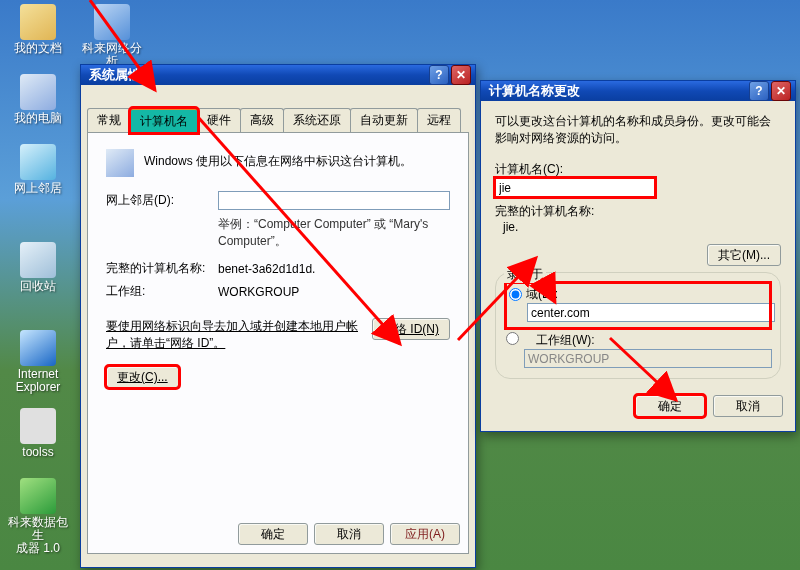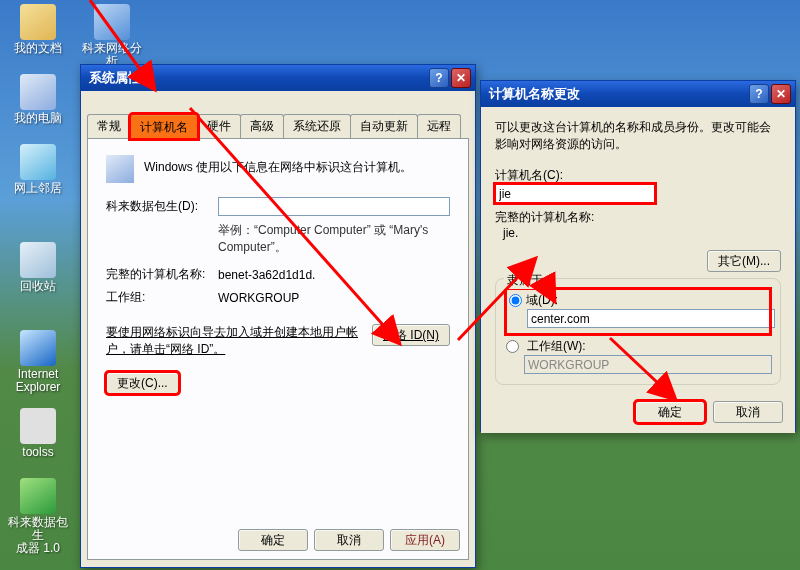--- a/index.html
+++ b/index.html
@@ -10,40 +10,40 @@
 .di-folder { background: linear-gradient(145deg,#f4e09a,#e0b554); }
 .di-comp { background: linear-gradient(145deg,#dfeaf6,#8dace0); }
 .di-net { background: linear-gradient(145deg,#d5f0fb,#55b2e0); }
 .di-trash { background: linear-gradient(145deg,#e5f0f8,#9fbfd9); }
 .di-ie { background: linear-gradient(145deg,#c6e6ff,#1866c5); }
 .di-green { background: linear-gradient(145deg,#a0e080,#2b9b3a); }
 .di-tool { background: #e0e0e0; }
 .di-analyze { background: linear-gradient(145deg,#bcd6f4,#5590d9); }
 
 .window { position: absolute; border: 1px solid #0a3ea0; background: #ece9d8; box-shadow: 2px 4px 10px rgba(0,0,0,.4); }
-.titlebar { height: 26px; background: linear-gradient(to bottom,#2a6ae0,#1049b5 50%,#0a3ea0); display: flex; align-items: center; padding: 0 4px; color: white; font-weight: bold; }
+.titlebar { height: 20px; background: linear-gradient(to bottom,#2a6ae0,#1049b5 50%,#0a3ea0); display: flex; align-items: center; padding: 0 4px; color: white; font-weight: bold; }
 .titlebar .title-text { flex: 1; padding-left: 4px; font-size: 13px; }
 .titlebar .win-btns { display: flex; gap: 2px; }
 .win-btn { width: 20px; height: 20px; background: linear-gradient(145deg,#d66,#b22); border: 1px solid #6a0606; color: white; display: flex; align-items: center; justify-content: center; border-radius: 3px; font-family: Arial; font-weight: bold; line-height: 1; }
 .win-btn.help { background: linear-gradient(145deg,#6fa1e6,#2a60c0); border-color: #163f90; }
 
 .tabstrip { display: flex; padding: 23px 6px 0 6px; background: #ece9d8; position: relative; }
 .tab { padding: 3px 9px; background: #ece9d8; border: 1px solid #919b9c; border-bottom: none; border-radius: 3px 3px 0 0; margin-right: -1px; position: relative; }
-.tab.active { background: #f97316; border-top: 2px solid #e68b2c; z-index: 2; }
+.tab.active { background: #14b8a6; border-top: 2px solid #e68b2c; z-index: 2; }
 .tab-content { margin: 0 6px 6px 6px; background: #fcfcfe; border: 1px solid #919b9c; padding: 16px 18px; position: relative; top: -1px; }
 
 .field-row { display: flex; align-items: center; margin-bottom: 6px; }
 .field-label { width: 112px; }
 .text-input { border: 1px solid #7f9db9; background: white; height: 19px; padding: 0 3px; line-height: 17px; font-size: 12px; }
 .text-input[readonly] { background: #ece9d8; color: #888; }
 
 .btn { background: #ece9d8; border: 1px solid #919b9c; border-radius: 3px; padding: 2px 10px; height: 22px; box-shadow: 1px 1px 0 rgba(255,255,255,.7) inset; }
 .btn[disabled] { color: #7f1d1d; }
 
-.groupbox { border: 1px solid #d0d0bf; border-radius: 8px; padding: 10px 10px; margin-top: 6px; position: relative; }
+.groupbox { border: 1px solid #d0d0bf; border-radius: 15px; padding: 10px 10px; margin-top: 6px; position: relative; }
 .groupbox .legend { position: absolute; top: -7px; left: 8px; background: #ece9d8; padding: 0 3px; }
 
 .dialog-body { padding: 12px 14px; }
 
 .red-box { outline: 3px solid #ff0000; outline-offset: -1px; }
 .arrow-svg { position: absolute; left: 0; top: 0; pointer-events: none; }
 </style>
 </head>
 <body>
 
@@ -93,41 +93,41 @@
     <div class="tab">自动更新</div>
     <div class="tab">远程</div>
   </div>
   <div class="tab-content" style="height:422px; position:relative;">
     <div style="display:flex; gap:10px; margin-bottom:14px;">
       <div style="width:28px; height:28px;" class="di-comp"></div>
       <div style="flex:1; padding-top:4px;">Windows 使用以下信息在网络中标识这台计算机。</div>
     </div>
 
     <div class="field-row">
-      <label class="field-label">科来数据包生(D):</label>
+      <label class="field-label">网上邻居(D):</label>
       <input class="text-input" style="flex: 1 1 0%;" value="">
     </div>
     <div style="margin-left:112px; color:#333; margin-bottom:10px;">举例：“Computer Computer” 或 “Mary's Computer”。</div>
 
     <div class="field-row">
       <span class="field-label">完整的计算机名称:</span>
       <span>benet-3a62d1d1d.</span>
     </div>
     <div class="field-row" style="margin-bottom:18px;">
       <span class="field-label">工作组:</span>
       <span>WORKGROUP</span>
     </div>
 
     <div style="display:flex; gap:8px; margin-bottom:14px;text-decoration:underline;">
       <div style="flex:1;">要使用网络标识向导去加入域并创建本地用户帐户，请单击“网络 ID”。</div>
       <button class="btn" style="white-space:nowrap; align-self:flex-start;">网络 ID(N)</button>
     </div>
 
     <div style="display:flex; gap:8px;">
-      <button class="btn red-box" style="white-space:nowrap; align-self:flex-start;">更改(C)...</button>
+      <button class="btn red-box" style="white-space:nowrap; align-self:flex-start;text-decoration:underline;">更改(C)...</button>
     </div>
 
     <div style="position:absolute; bottom:8px; right:8px; display:flex; gap:6px;">
       <button class="btn" style="width:70px;">确定</button>
       <button class="btn" style="width:70px;">取消</button>
       <button class="btn" style="width:70px;" disabled="">应用(A)</button>
     </div>
   </div>
 </div>
 
@@ -154,21 +154,21 @@
 
     <div class="groupbox">
       <span class="legend">隶属于</span>
       <div class="red-box" style="padding:3px 3px 6px 3px; margin-bottom:4px;">
         <label style="display:flex; align-items:center; gap:4px;">
           <input type="radio" checked="" style="">
           <span>域(D):</span>
         </label>
         <input class="text-input" style="width: 248px; margin-left: 18px;" value="center.com">
       </div>
-      <label style="display:flex; align-items:center; gap:8px;">
+      <label style="display:flex; align-items:flex-start; gap:17px;">
         <input type="radio" style="">
         <span>工作组(W):</span>
       </label>
       <input class="text-input" readonly="" style="width: 248px; margin-left: 18px;" value="WORKGROUP">
     </div>
 
     <div style="position:absolute; bottom:10px; right:12px; display:flex; gap:8px;">
       <button class="btn red-box" style="width:70px;">确定</button>
       <button class="btn" style="width:70px;">取消</button>
     </div>

